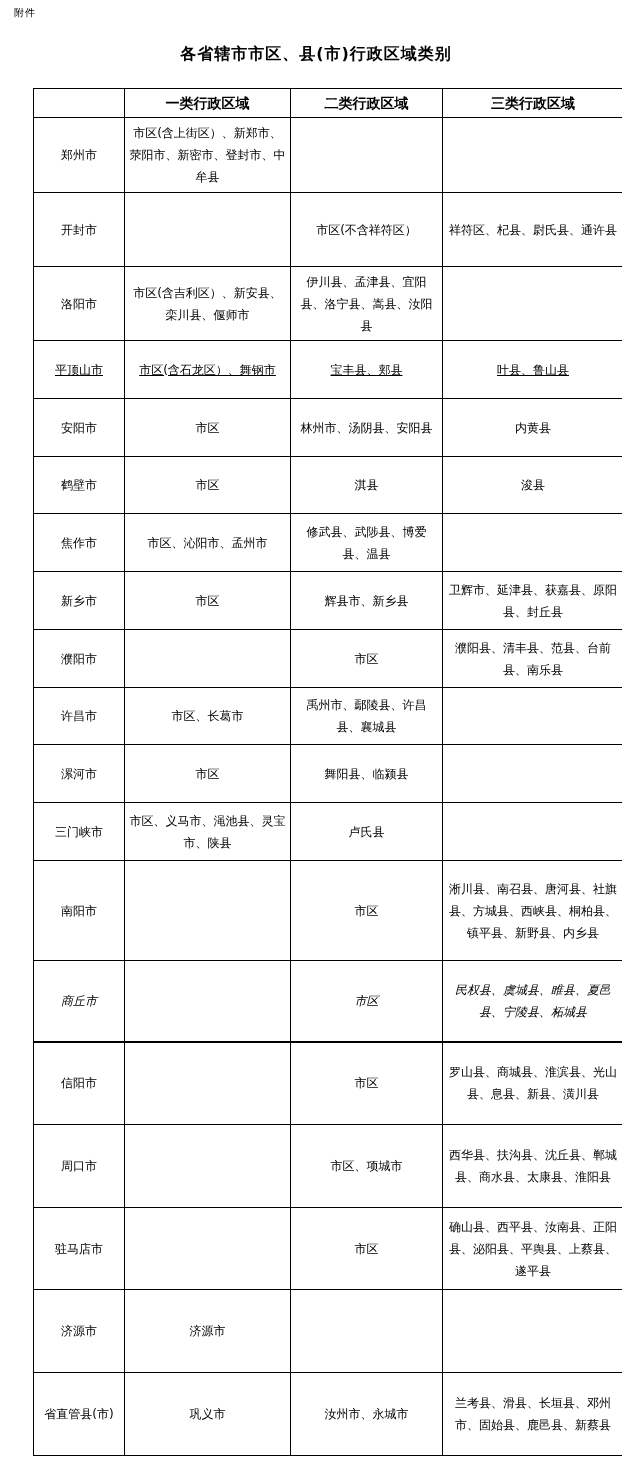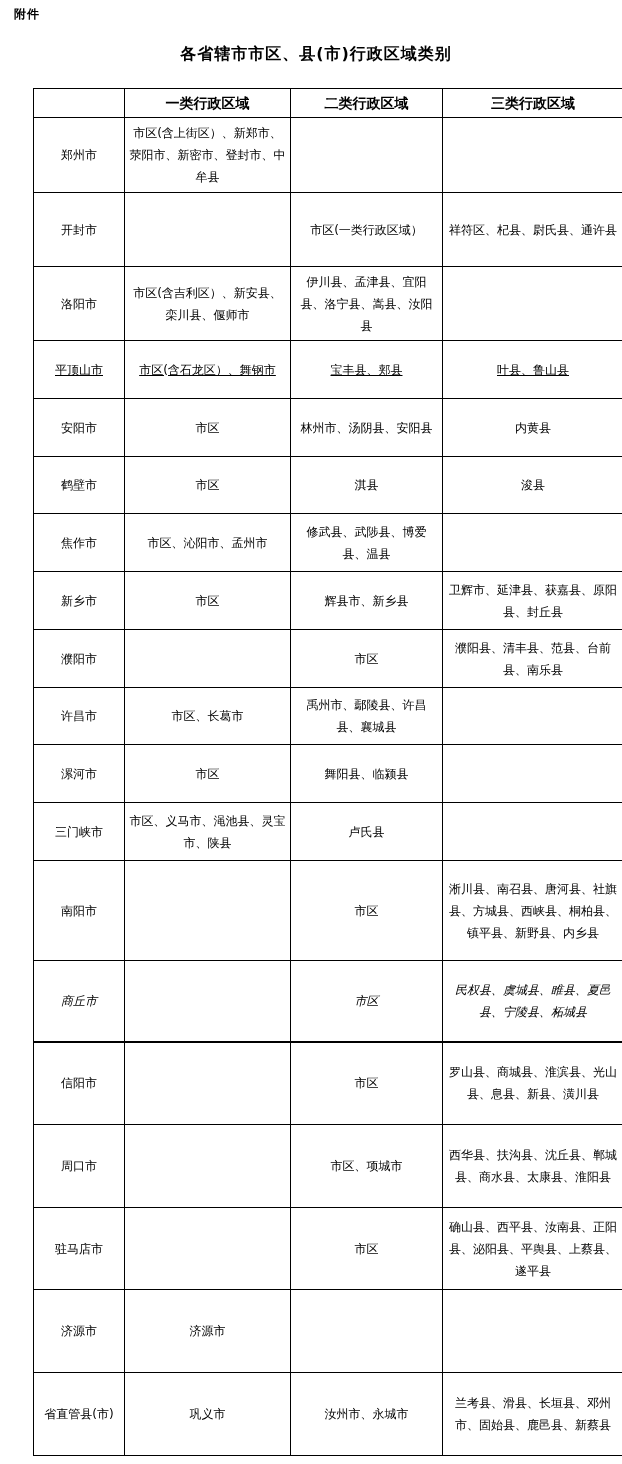--- a/index.html
+++ b/index.html
@@ -2,21 +2,21 @@
 <html><head>
   <meta charset="utf-8">
   <style>
     html, body { margin: 0; padding: 0; background: #ffffff; }
     body {
       width: 622px; height: 1464px; position: relative; overflow: hidden;
       font-family: "DejaVu Sans", "Liberation Sans", sans-serif; color: #000;
     }
     .attach-label {
       position: absolute; left: 14px; top: 6px;
-      font-size: 12px; font-weight: bold; letter-spacing: 1px;
+      font-size: 10px; font-weight: normal; letter-spacing: 1px;
     }
     .doc-title {
       position: absolute; left: 0; width: 622px; top: 44px;
       text-align: center; font-size: 16px; font-weight: bold; padding-left: 10px; box-sizing: border-box;
       letter-spacing: 1px;
     }
     table.region-table {
       position: absolute; left: 33px; top: 88px;
       width: 590px; border-collapse: collapse; table-layout: fixed;
     }
@@ -54,21 +54,21 @@
   <tbody id="tbody">
       <tr style="height: 75px;">
         <td>郑州市</td>
         <td>市区(含上街区）、新郑市、荥阳市、新密市、登封市、中牟县</td>
         <td></td>
         <td></td>
       </tr>
       <tr style="height: 74px;">
         <td>开封市</td>
         <td></td>
-        <td>市区(一类行政区域）</td>
+        <td>市区(不含祥符区）</td>
         <td>祥符区、杞县、尉氏县、通许县</td>
       </tr>
       <tr style="height: 74px;">
         <td>洛阳市</td>
         <td>市区(含吉利区）、新安县、栾川县、偃师市</td>
         <td>伊川县、孟津县、宜阳县、洛宁县、嵩县、汝阳县</td>
         <td></td>
       </tr>
       <tr style="height: 58px; text-decoration: underline;">
         <td>平顶山市</td>

